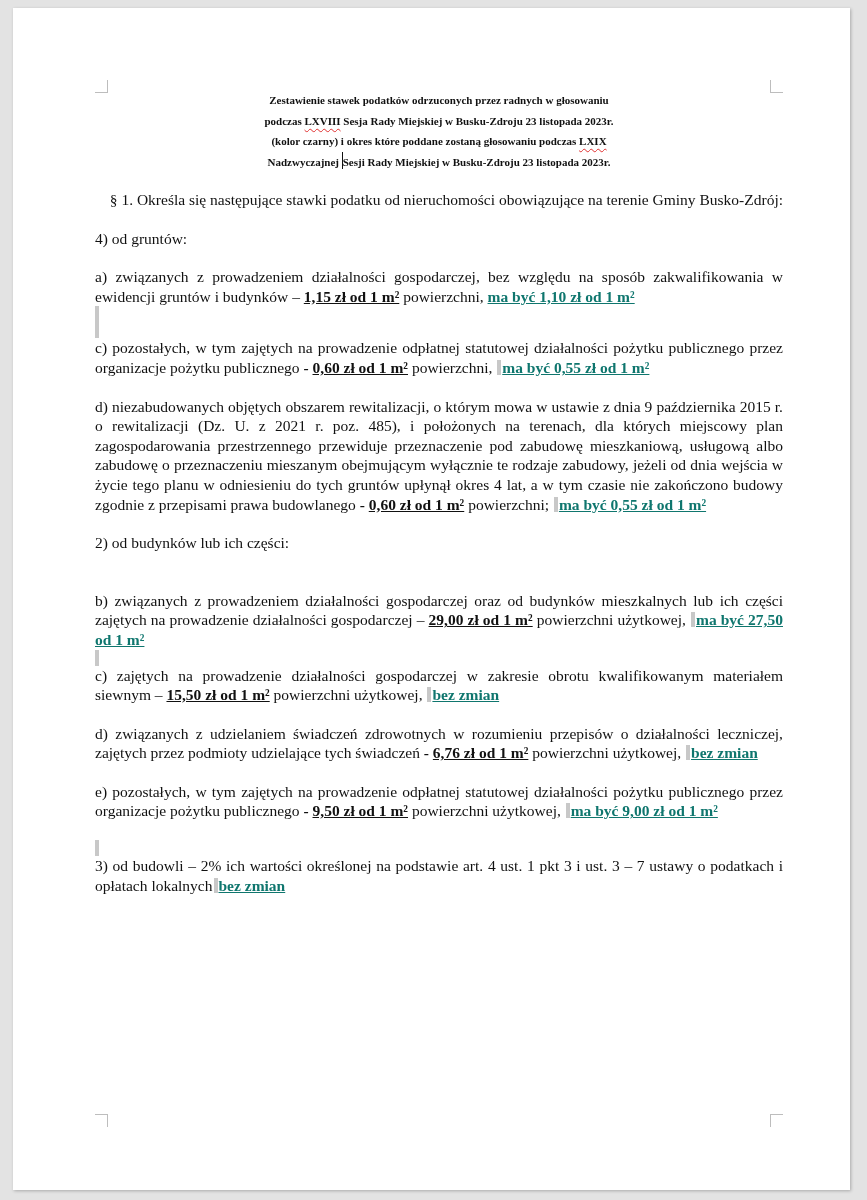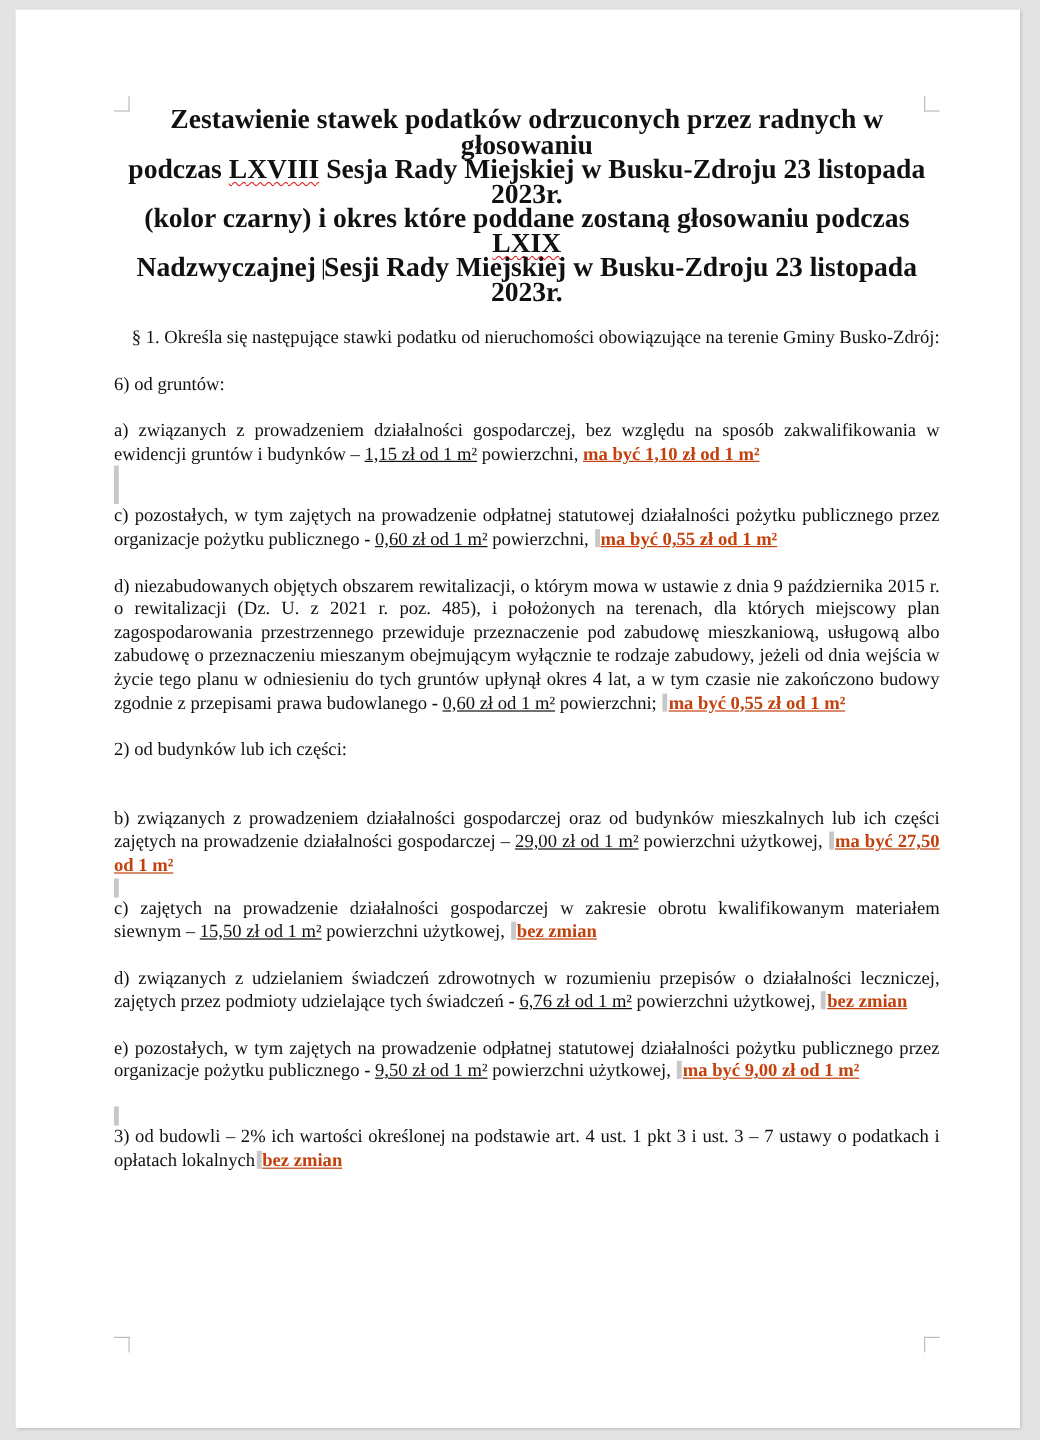--- a/index.html
+++ b/index.html
@@ -6,28 +6,28 @@
   body { width:867px; height:1200px; background:#e3e3e3; position:relative; overflow:hidden; }
   .page { position:absolute; left:13px; top:8px; width:837px; height:1182px; background:#fff;
           box-shadow: 1px 1px 3px rgba(0,0,0,0.25); }
   .corner { position:absolute; width:12px; height:12px; border-color:#bdbdbd; border-style:solid; border-width:0; }
   .c-tl { left:82px; top:72px; border-right-width:1px; border-bottom-width:1px; }
   .c-tr { left:757px; top:72px; border-left-width:1px; border-bottom-width:1px; }
   .c-bl { left:82px; top:1106px; border-right-width:1px; border-top-width:1px; }
   .c-br { left:757px; top:1106px; border-left-width:1px; border-top-width:1px; }
   .content { position:absolute; left:82px; top:82px; width:688px;
              font-family:"Liberation Serif", serif; font-size:15.5px; line-height:19.6px; color:#111; }
-  .title { text-align:center; font-weight:bold; font-size:23px; line-height:20.5px; margin:0; }
+  .title { text-align:center; font-weight:bold; font-size:11px; line-height:20.5px; margin:0; }
   .spell { text-decoration: underline wavy #e03030; text-decoration-thickness:1px; text-underline-offset:3px; }
   .par-intro { text-align:right; margin:18px 0 0 0; }
   p { margin:0; }
   .just { text-align:justify; }
   .gap { height:19px; }
-  .rate { font-weight:normal; text-decoration:underline; }
-  .red { color:#c2410c; font-weight:bold; text-decoration:underline; }
+  .rate { font-weight:bold; text-decoration:underline; }
+  .red { color:#0f766e; font-weight:bold; text-decoration:underline; }
   .mark { display:inline-block; width:4px; height:15px; background:#c8c8c8; vertical-align:-2px; margin:0 1px; }
   .mark-line { display:block; width:4px; height:16px; background:#c8c8c8; }
   .cursor { display:inline-block; width:1px; height:17px; background:#111; vertical-align:-3px; }
 </style>
 </head>
 <body>
 
 <div class="page">
   <div class="corner c-tl"></div>
   <div class="corner c-tr"></div>
@@ -38,21 +38,21 @@
     <h1 class="title">
       <span>Zestawienie stawek podatków odrzuconych przez radnych w głosowaniu</span><br>
       <span>podczas </span><span class="spell">LXVIII</span><span> Sesja Rady Miejskiej w Busku-Zdroju 23 listopada 2023r.</span><br>
       <span>(kolor czarny) i okres które poddane zostaną głosowaniu podczas </span><span class="spell">LXIX</span><br>
       <span>Nadzwyczajnej </span><span class="cursor"></span><span>Sesji Rady Miejskiej w Busku-Zdroju 23 listopada 2023r.</span>
     </h1>
 
     <p class="par-intro">§ 1. Określa się następujące stawki podatku od nieruchomości obowiązujące na terenie Gminy Busko-Zdrój:</p>
     <div class="gap"></div>
 
-    <p>6) od gruntów:</p>
+    <p>4) od gruntów:</p>
     <div class="gap"></div>
 
     <p class="just">
       <span>a) związanych z prowadzeniem działalności gospodarczej, bez względu na sposób zakwalifikowania w ewidencji gruntów i budynków – </span><span class="rate">1,15 zł od 1 m²</span><span> powierzchni, </span><span class="red">ma być 1,10 zł od 1 m²</span>
     </p>
     <span class="mark-line"></span>
 
     <span class="mark-line"></span>
 
     <p class="just">

